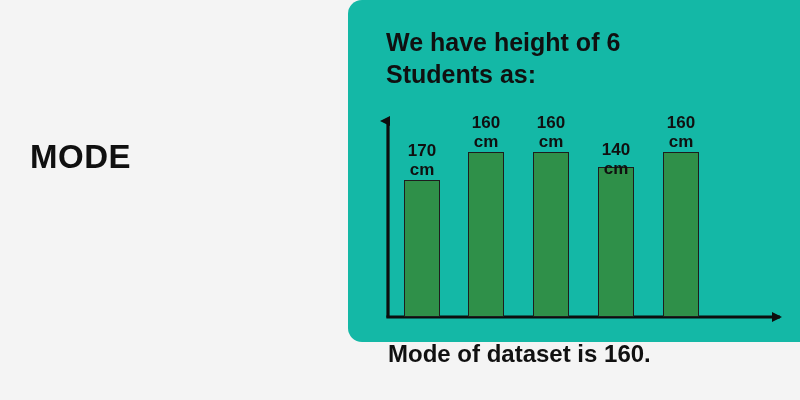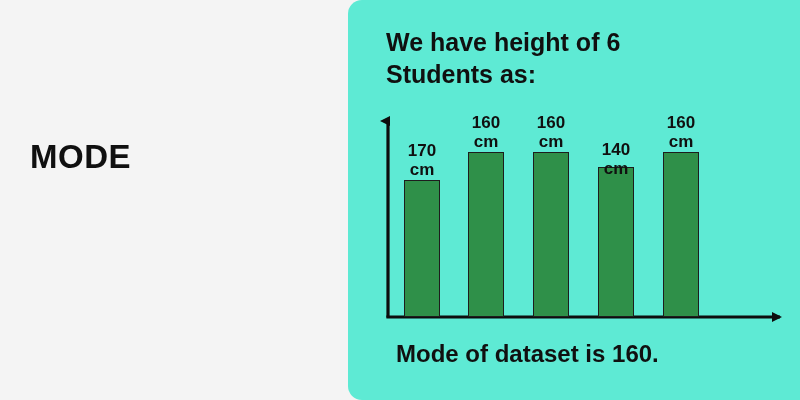--- a/index.html
+++ b/index.html
@@ -49,38 +49,38 @@
     line-height: 1.55;
     color: #1b1b1b;
   }
 
   
   .right-panel {
     position: absolute;
     left: 348px;
     top: 0;
     width: 452px;
-    height: 400px;
-    background: #5eead4;
+    height: 342px;
+    background: #14b8a6;
     border-radius: 14px 0 0 14px;
     box-sizing: border-box;
   }
   .panel-heading {
     position: absolute;
     left: 38px;
     top: 26px;
     width: 330px;
     font-size: 25px;
     font-weight: bold;
     line-height: 1.28;
     color: #101010;
   }
   .panel-footer {
     position: absolute;
-    left: 48px;
+    left: 40px;
     top: 340px;
     font-size: 24px;
     font-weight: bold;
     color: #101010;
   }
 
   
   .chart-area {
     position: absolute;
     left: 0;

